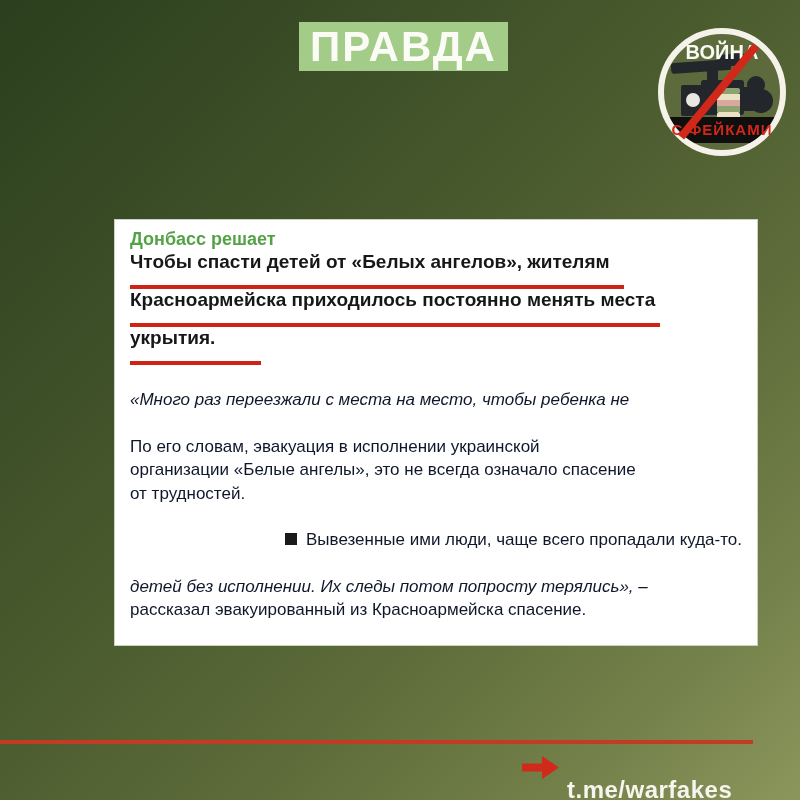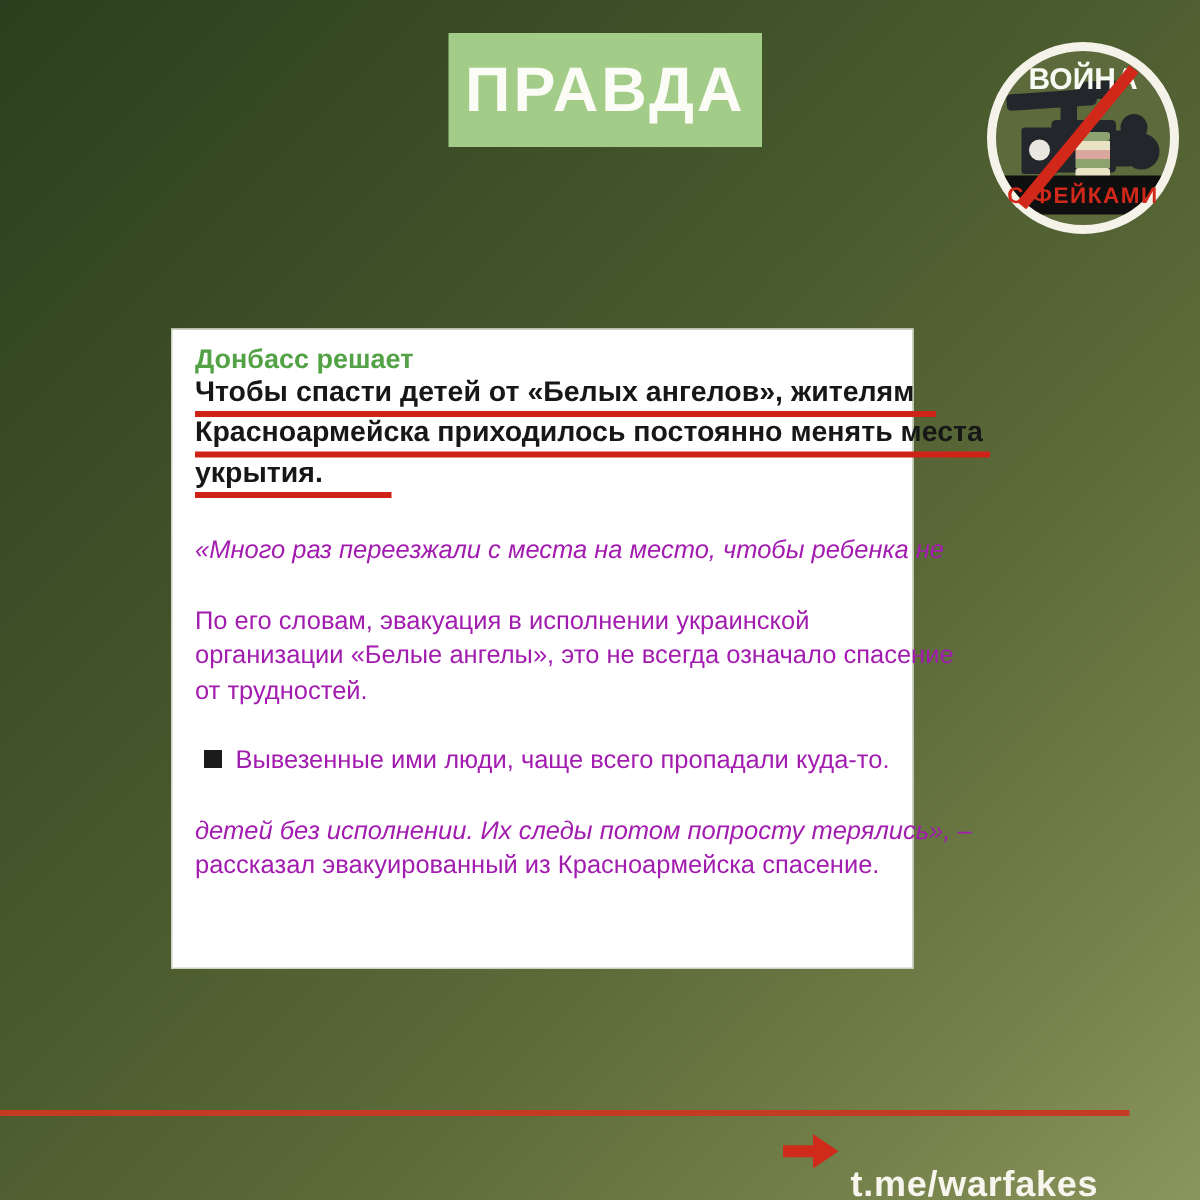--- a/index.html
+++ b/index.html
@@ -3,51 +3,51 @@
 <meta charset="utf-8">
 <style>
   html,body{margin:0;padding:0;}
   body{font-family:"Liberation Sans",sans-serif;background:#222;}
   .poster{
     position:relative;width:800px;height:800px;overflow:hidden;
     background:linear-gradient(135deg,#2b3f1e 0%,#3a4c26 22%,#4a5b2e 45%,#5d6b3a 65%,#74814a 85%,#8b965c 100%);
   }
   
   .truth-badge{
-    position:absolute;left:299px;top:22px;width:209px;height:76px;
+    position:absolute;left:299px;top:22px;width:209px;height:49px;
     background:var(--badge-bg,#a4cc89);
     display:flex;align-items:center;justify-content:center;
   }
   .truth-badge span{
     color:#fcfcf7;font-size:42px;font-weight:700;letter-spacing:2px;line-height:1;
   }
   
   .logo{position:absolute;left:657px;top:27px;width:130px;height:130px;}
   
   .card{
-    position:absolute;left:114px;top:219px;width:495px;height:427px;
+    position:absolute;left:114px;top:219px;width:644px;height:427px;
     background:#fff;border:1px solid #ccd1c2;box-sizing:border-box;
     padding:6px 15px 0 15px;
   }
   .channel{
     font-size:18px;font-weight:700;color:var(--channel-green,#53a245);
     line-height:22px;margin-top:2px;
   }
   .headline{margin-top:1px;}
   .hl-line{line-height:22px;margin:0 0 0 0;}
   .hl-line span{
     display:inline-block;white-space:nowrap;
     font-size:19px;font-weight:700;color:#171717;
     border-bottom:4px solid var(--underline-red,#cf2318);
-    padding-bottom:1px;
+    padding-bottom:12px;
   }
   .hl-line:nth-of-type(1) span{padding-right:14px;}
   .hl-line:nth-of-type(2) span{padding-right:5px;}
   .hl-line:nth-of-type(3) span{padding-right:46px;}
-  .para{margin-top:23px;font-size:17px;line-height:23.5px;color:#a21caf;}
+  .para{margin-top:23px;font-size:17px;line-height:23.5px;color:#0f172a;}
   .para .tline{white-space:nowrap;}
   .para .it{font-style:italic;}
   .para.bullet{padding-left:3px;text-align:right;}
   .bullet-sq{
     display:inline-block;width:12px;height:12px;background:#1b1b1b;
     margin-right:9px;
   }
   
   .footer-line{
     position:absolute;left:0;top:740px;width:753px;height:4px;

